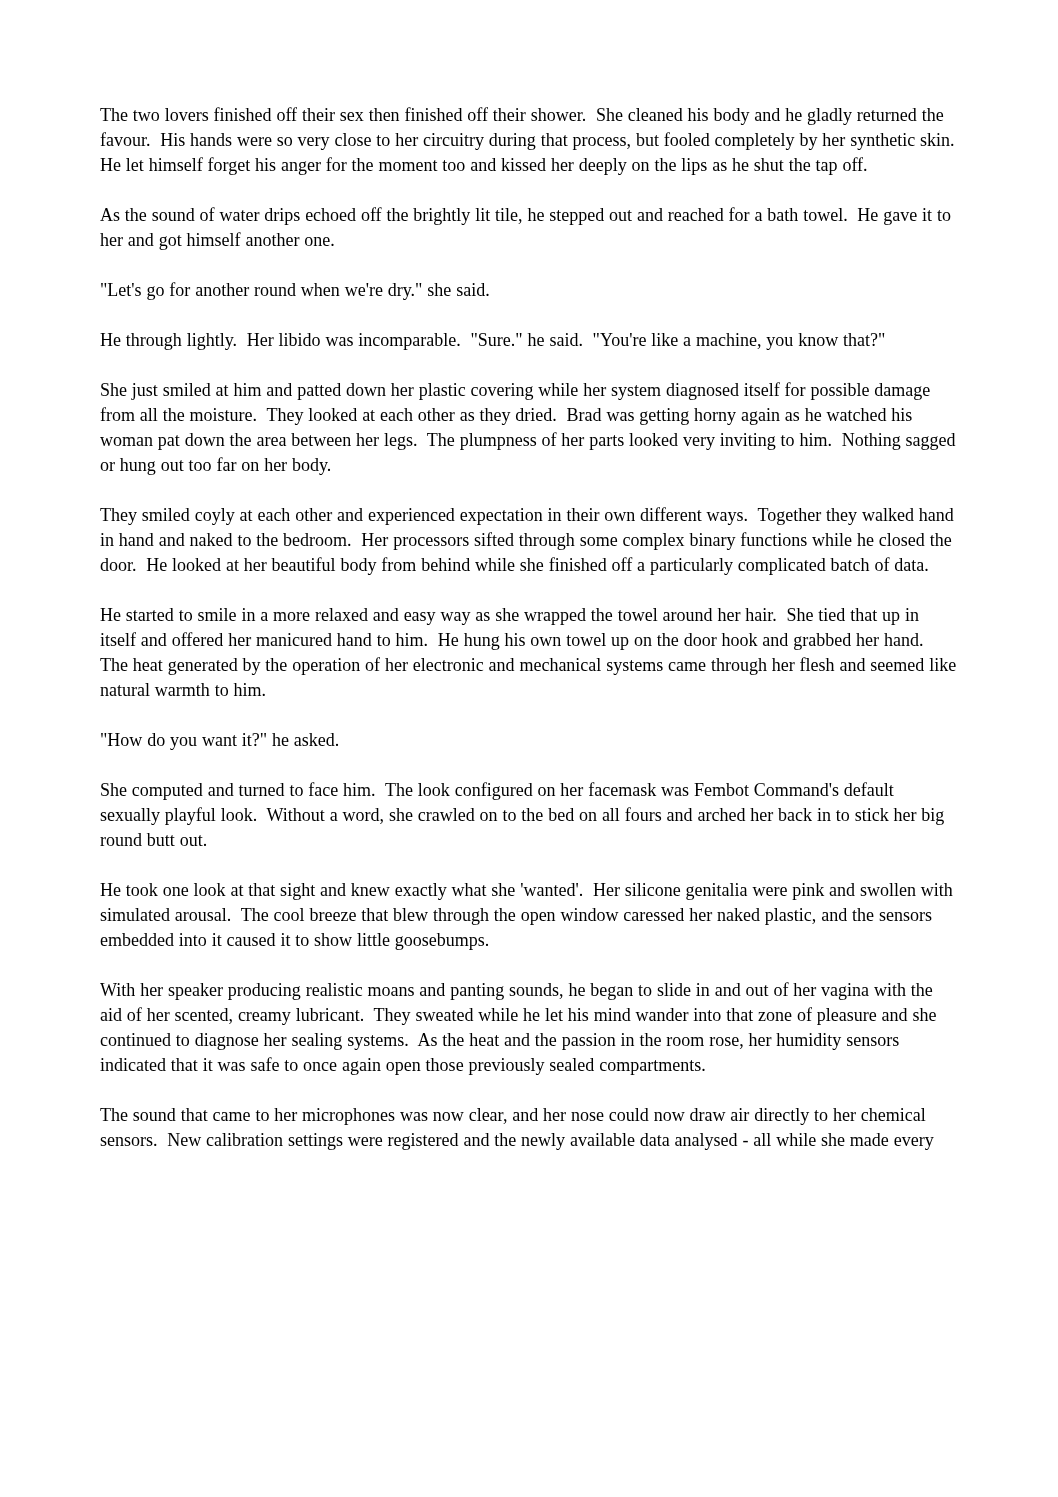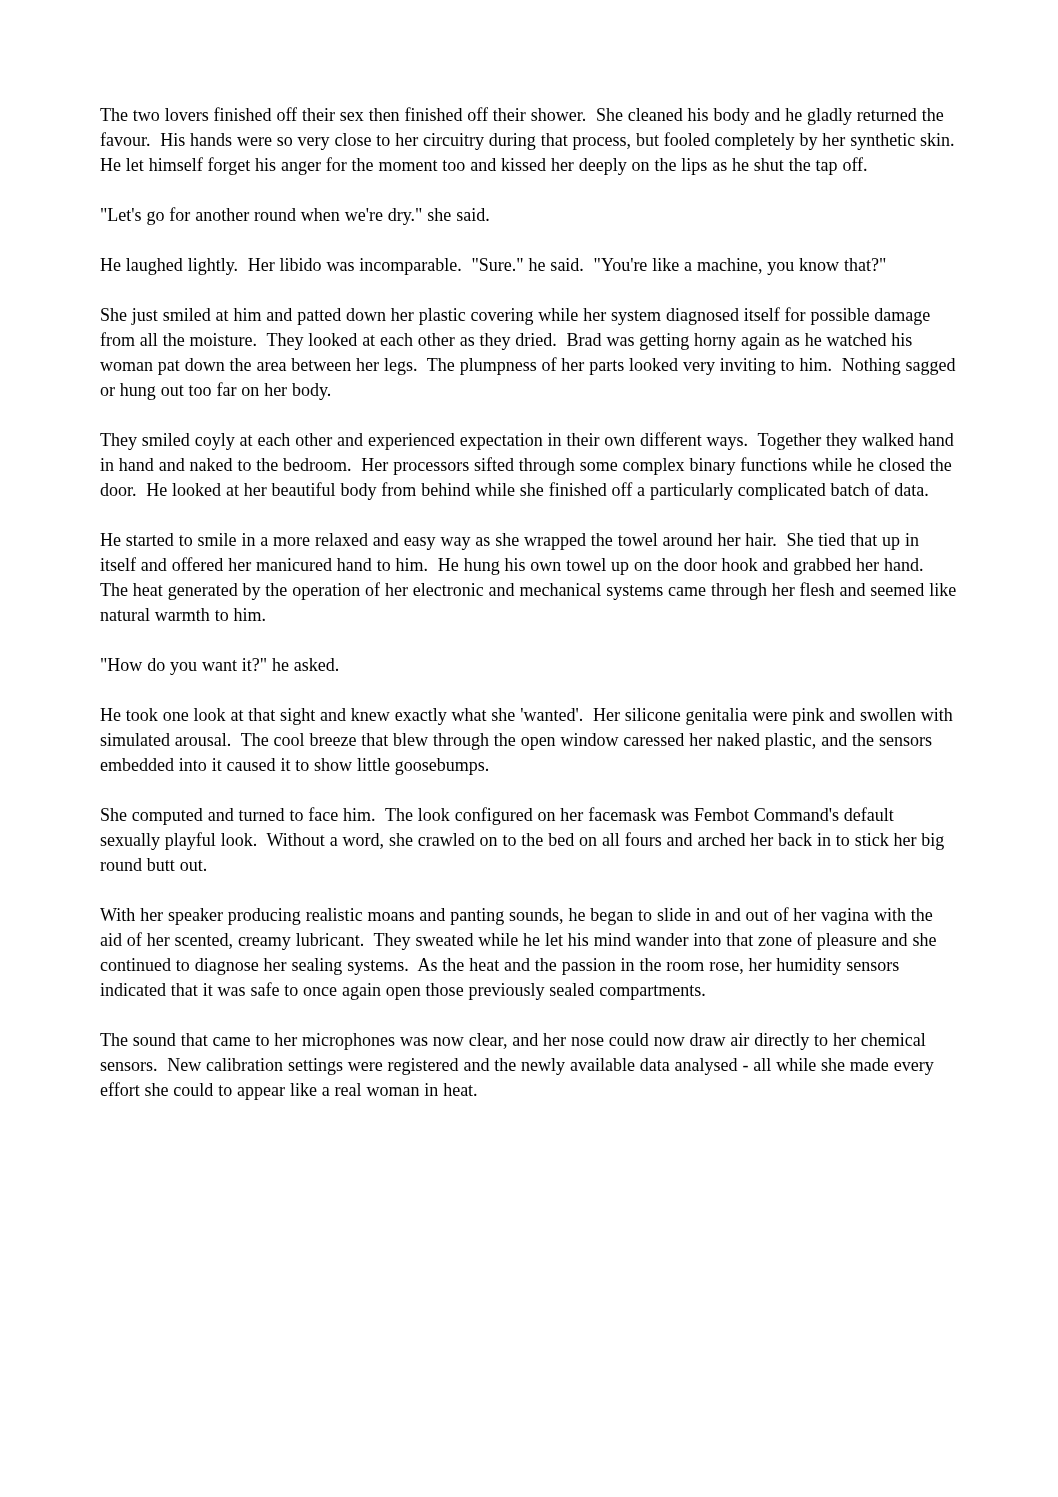--- a/index.html
+++ b/index.html
@@ -25,23 +25,24 @@
     text-align: left;
     white-space: pre-wrap;
     word-spacing: 0.02em;
   }
 </style>
 </head>
 <body>
 
 <div class="page">
   <p>The two lovers finished off their sex then finished off their shower.  She cleaned his body and he gladly returned the favour.  His hands were so very close to her circuitry during that process, but fooled completely by her synthetic skin.  He let himself forget his anger for the moment too and kissed her deeply on the lips as he shut the tap off.</p>
+  <p>As the sound of water drips echoed off the brightly lit tile, he stepped out and reached for a bath towel.  He gave it to her and got himself another one.</p>
   <p>"Let's go for another round when we're dry." she said.</p>
-  <p>He laughed lightly.  Her libido was incomparable.  "Sure." he said.  "You're like a machine, you know that?"</p>
+  <p>He through lightly.  Her libido was incomparable.  "Sure." he said.  "You're like a machine, you know that?"</p>
   <p>She just smiled at him and patted down her plastic covering while her system diagnosed itself for possible damage from all the moisture.  They looked at each other as they dried.  Brad was getting horny again as he watched his woman pat down the area between her legs.  The plumpness of her parts looked very inviting to him.  Nothing sagged or hung out too far on her body.</p>
   <p>They smiled coyly at each other and experienced expectation in their own different ways.  Together they walked hand in hand and naked to the bedroom.  Her processors sifted through some complex binary functions while he closed the door.  He looked at her beautiful body from behind while she finished off a particularly complicated batch of data.</p>
   <p>He started to smile in a more relaxed and easy way as she wrapped the towel around her hair.  She tied that up in itself and offered her manicured hand to him.  He hung his own towel up on the door hook and grabbed her hand.  The heat generated by the operation of her electronic and mechanical systems came through her flesh and seemed like natural warmth to him.</p>
   <p>"How do you want it?" he asked.</p>
+  <p>She computed and turned to face him.  The look configured on her facemask was Fembot Command's default sexually playful look.  Without a word, she crawled on to the bed on all fours and arched her back in to stick her big round butt out.</p>
   <p>He took one look at that sight and knew exactly what she 'wanted'.  Her silicone genitalia were pink and swollen with simulated arousal.  The cool breeze that blew through the open window caressed her naked plastic, and the sensors embedded into it caused it to show little goosebumps.</p>
-  <p>She computed and turned to face him.  The look configured on her facemask was Fembot Command's default sexually playful look.  Without a word, she crawled on to the bed on all fours and arched her back in to stick her big round butt out.</p>
   <p>With her speaker producing realistic moans and panting sounds, he began to slide in and out of her vagina with the aid of her scented, creamy lubricant.  They sweated while he let his mind wander into that zone of pleasure and she continued to diagnose her sealing systems.  As the heat and the passion in the room rose, her humidity sensors indicated that it was safe to once again open those previously sealed compartments.</p>
   <p>The sound that came to her microphones was now clear, and her nose could now draw air directly to her chemical sensors.  New calibration settings were registered and the newly available data analysed - all while she made every effort she could to appear like a real woman in heat.</p>
 </div>
 
 </body></html>

